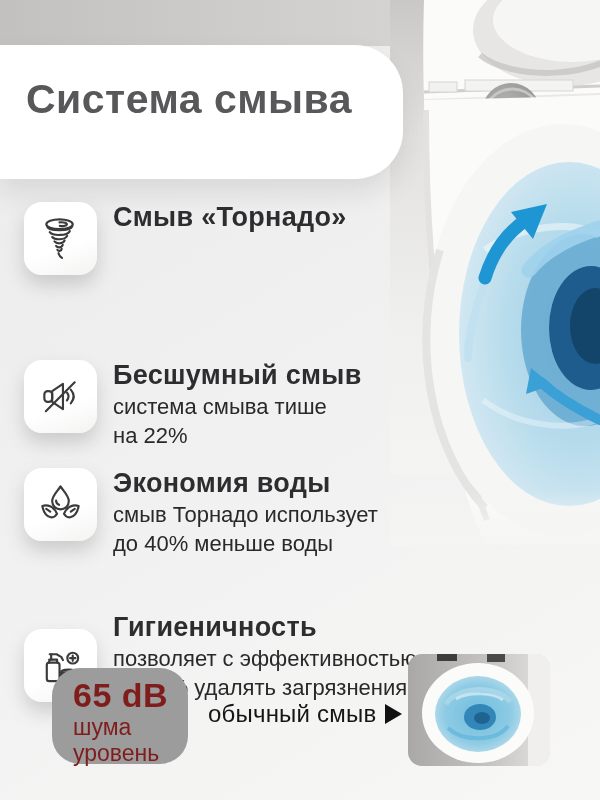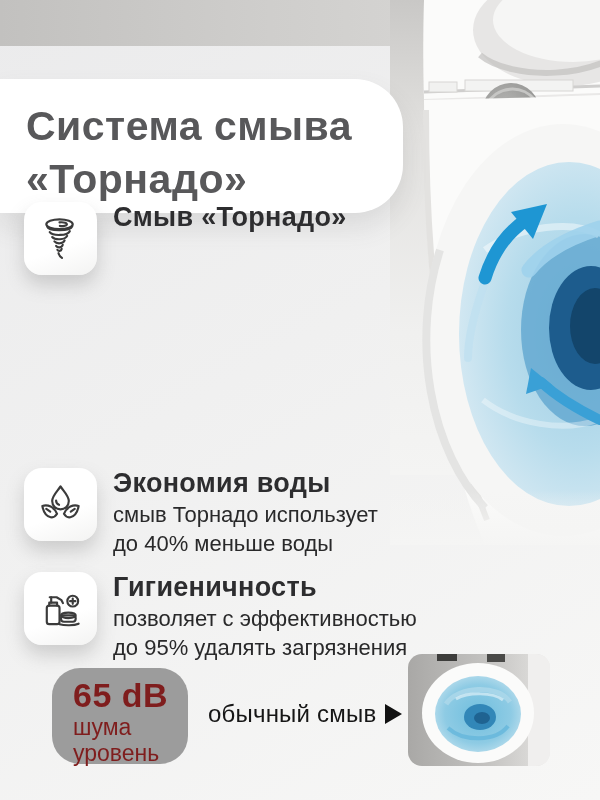--- a/index.html
+++ b/index.html
@@ -11,28 +11,28 @@
   
   .top-strip{position:absolute;left:0;top:0;width:600px;height:46px;
     background:linear-gradient(90deg,#c2c1bf 0%,#cfcecc 45%,#dcdbd9 100%);}
   
   .photo-main{position:absolute;left:335px;top:0;width:265px;height:545px;}
   
   .title-card{
     position:absolute;left:0;top:45px;width:403px;height:134px;
     background:#ffffff;border-radius:0 48px 48px 0;
     box-shadow:0 14px 26px rgba(90,90,90,.14);
-    padding:21px 0 0 26px;box-sizing:border-box;margin-top:34px;
+    padding:28px 0 0 26px;box-sizing:border-box;
   }
   .title-card h1{margin:0;font-size:41px;line-height:53px;font-weight:700;
     color:#58585a;letter-spacing:.5px;}
   .title-card h1 span{display:block;}
   
   .feature{position:absolute;left:24px;display:flex;align-items:flex-start;}
-  .f1{top:202px;} .f2{top:360px;} .f3{top:468px;} .f4{top:572px;}
+  .f1{top:202px;} .f2{top:360px;} .f3{top:468px;} .f4{top:612px;align-items:flex-end;}
   .icon-box{width:73px;height:73px;border-radius:18px;flex:0 0 auto;
     background:linear-gradient(160deg,#ffffff 60%,#f3f3f2 100%);
     box-shadow:0 10px 18px rgba(110,110,110,.28);
     display:flex;align-items:center;justify-content:center;}
   .icon-box svg{width:47px;height:47px;stroke:#3b3b3b;fill:none;
     stroke-width:2.2;stroke-linecap:round;stroke-linejoin:round;}
   .f-text{margin-left:16px;width:340px;}
   .f-text h2{margin:0 0 3px 0;font-size:27px;line-height:30px;font-weight:700;
     color:#2d2d2f;letter-spacing:.3px;}
   .f-text p{margin:0;font-size:22px;line-height:28.5px;color:#29292a;
@@ -119,21 +119,20 @@
         <path d="M265 420 C 240 408 220 395 206 382" stroke="#3aa0d6" stroke-width="10" fill="none" stroke-linecap="round"></path>
         <path d="M196 368 L191 394 L217 385 Z" fill="#3aa0d6"></path>
       </g>
       <rect x="55" y="490" width="210" height="55" fill="url(#fadeBottom)"></rect>
     </svg>
   </div>
 
   <div class="title-card">
     <h1>
       <span>Система смыва</span>
-      <span>«Торнадо»</span>
     </h1>
   </div>
 
   <div class="feature f1">
     <div class="icon-box">
       <svg viewBox="0 0 48 48">
         <ellipse cx="23" cy="9.5" rx="13.5" ry="5"></ellipse>
         <path d="M23 7.5 c 5 -.5 8 1 7.5 2.3 c -.4 1.2 -4.2 1.8 -7.2 1.3"></path>
         <path d="M10.5 12 C 11.5 16.5 34 16.8 36 11.5"></path>
         <path d="M13 17.5 C 16 21.5 31 21.5 33.5 16.5"></path>
@@ -142,20 +141,36 @@
         <path d="M19.5 31.5 C 21 33.8 25.5 33.6 26.3 30.4"></path>
         <path d="M20.8 35.5 C 21.8 37.3 24.6 37.1 25.2 34.6"></path>
         <path d="M22 39 C 22.6 41.2 23.6 42.6 25.5 43.8"></path>
       </svg>
     </div>
     <div class="f-text">
       <h2>Смыв «Торнадо»</h2>
     </div>
   </div>
 
+  <div class="feature f2">
+    <div class="icon-box">
+      <svg viewBox="0 0 48 48">
+        <rect x="7.5" y="18.5" width="8" height="11" rx="3.5"></rect>
+        <path d="M15.5 18.5 L26.5 11 V37 L15.5 29.5 Z"></path>
+        <path d="M30.5 20 q3.5 4 0 8"></path>
+        <path d="M34.5 17 q6 7 0 14"></path>
+        <path d="M9 39 L38.5 9.5"></path>
+      </svg>
+    </div>
+    <div class="f-text">
+      <h2>Бесшумный смыв</h2>
+      <p>система смыва тише
+на 22%</p>
+    </div>
+  </div>
 
   <div class="feature f3">
     <div class="icon-box">
       <svg viewBox="0 0 48 48">
         <path d="M24 5.5 C 21 10.5 15.5 15 15.5 20.5 a8.5 8.5 0 0 0 17 0 C 32.5 15 27 10.5 24 5.5 Z"></path>
         <path d="M19.5 20 a4.5 4.5 0 0 0 3 4.3"></path>
         <path d="M5.5 25.5 C 11 23.5 17.5 26.5 20.5 33.5 C 19 36 16.5 37.5 14 37 C 9.5 36 6.5 31.5 5.5 25.5 Z"></path>
         <path d="M9.5 28.5 l4 2.8"></path>
         <path d="M42.5 25.5 C 37 23.5 30.5 26.5 27.5 33.5 C 29 36 31.5 37.5 34 37 C 38.5 36 41.5 31.5 42.5 25.5 Z"></path>
         <path d="M38.5 28.5 l-4 2.8"></path>

